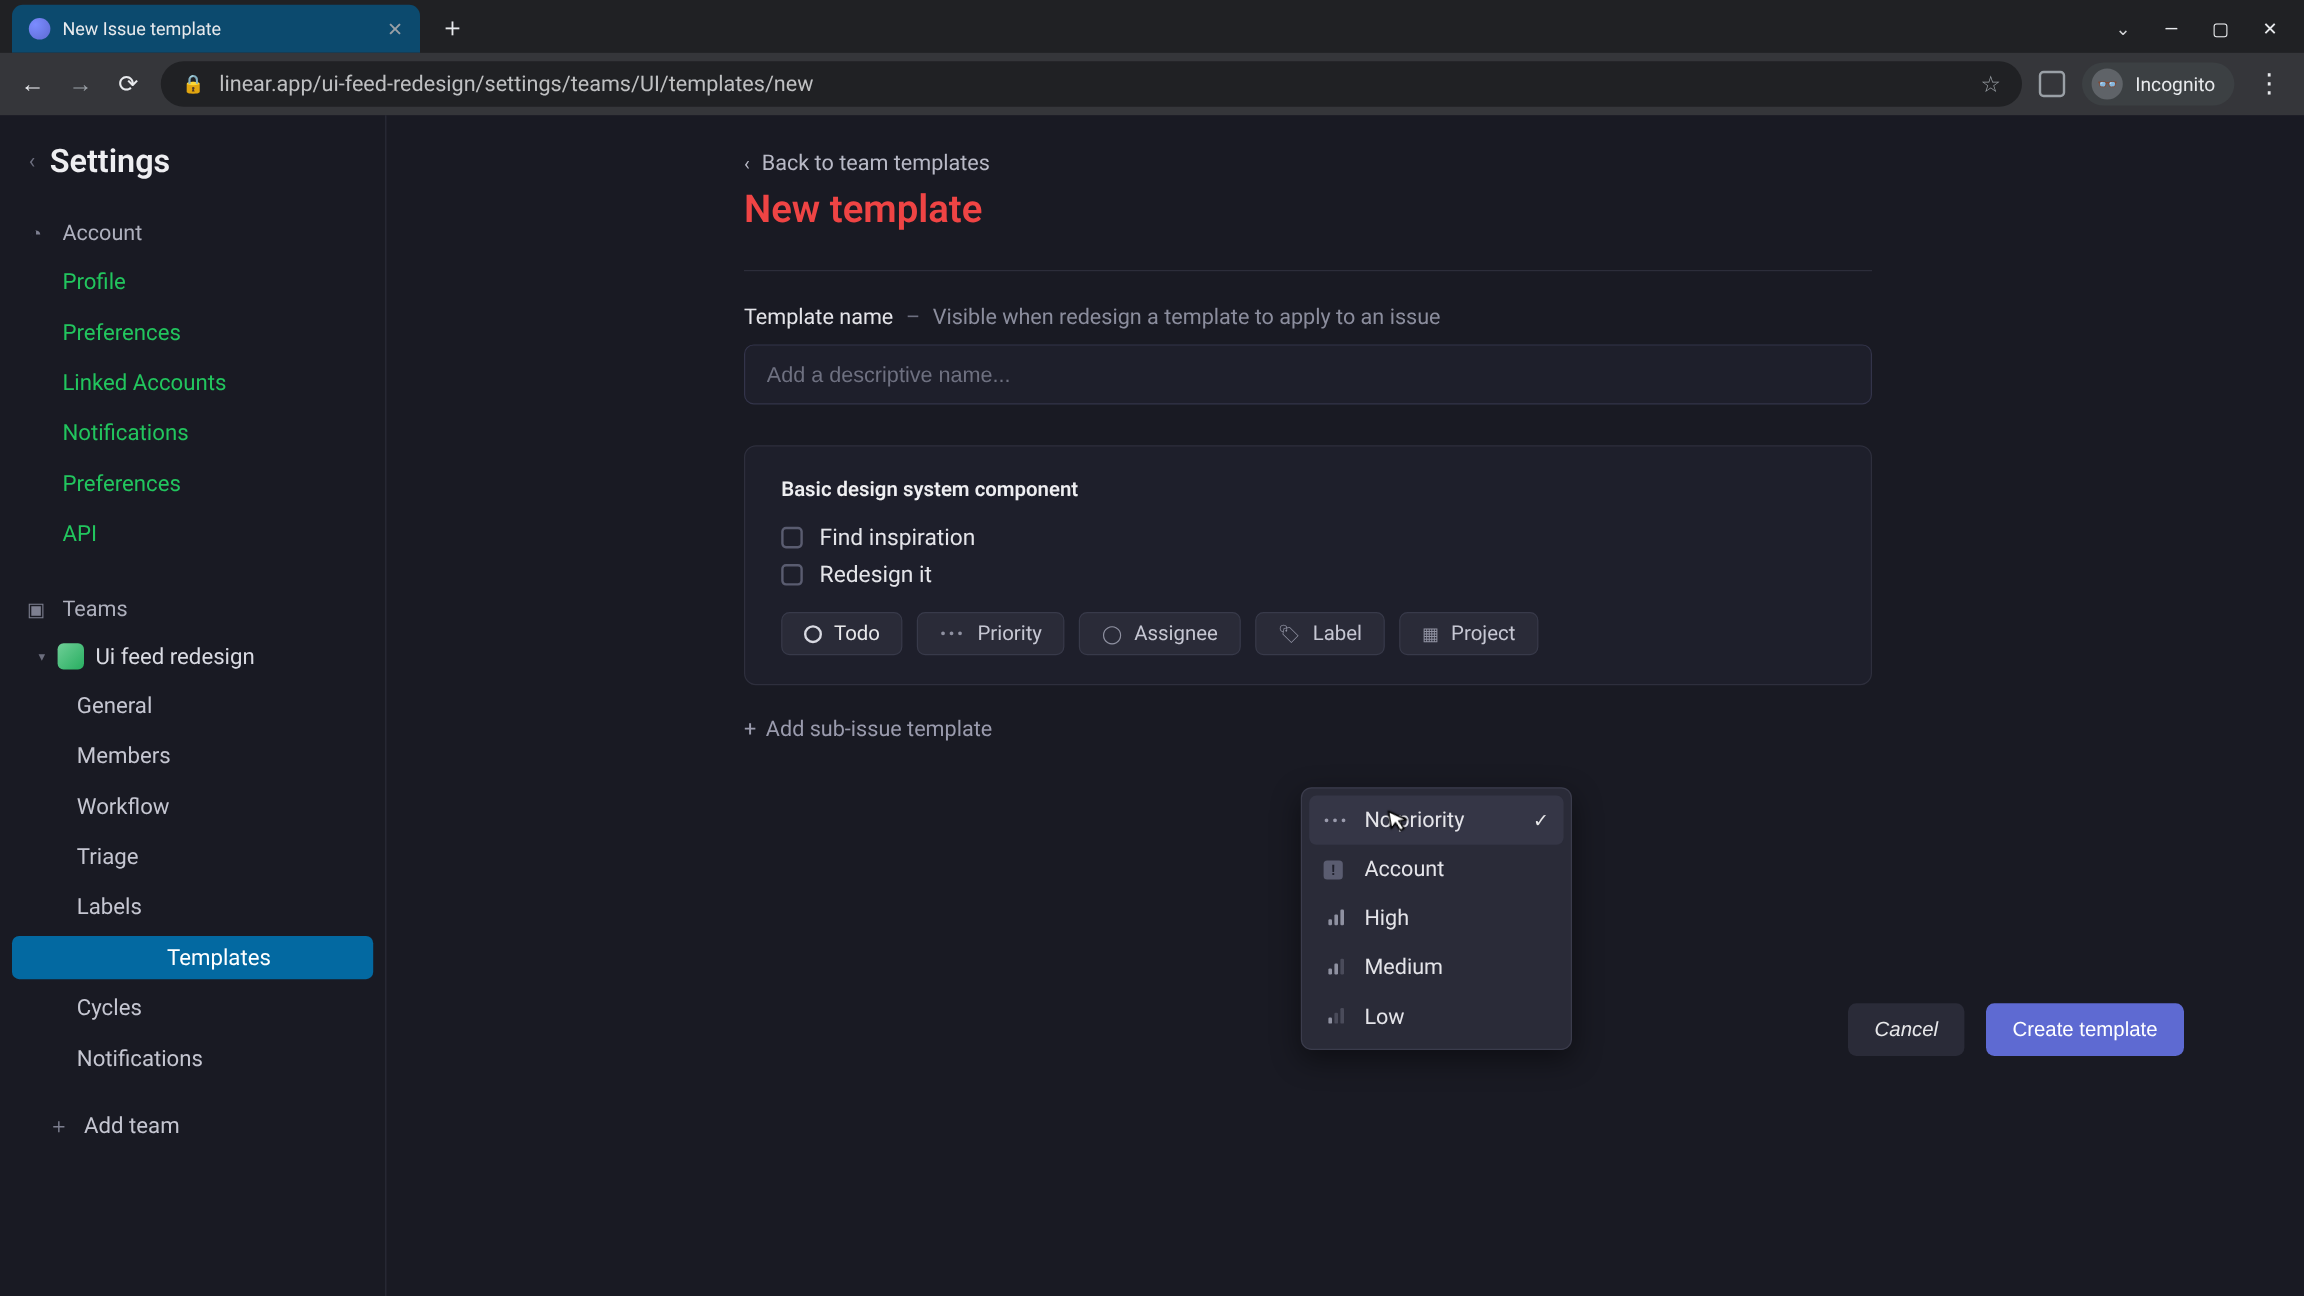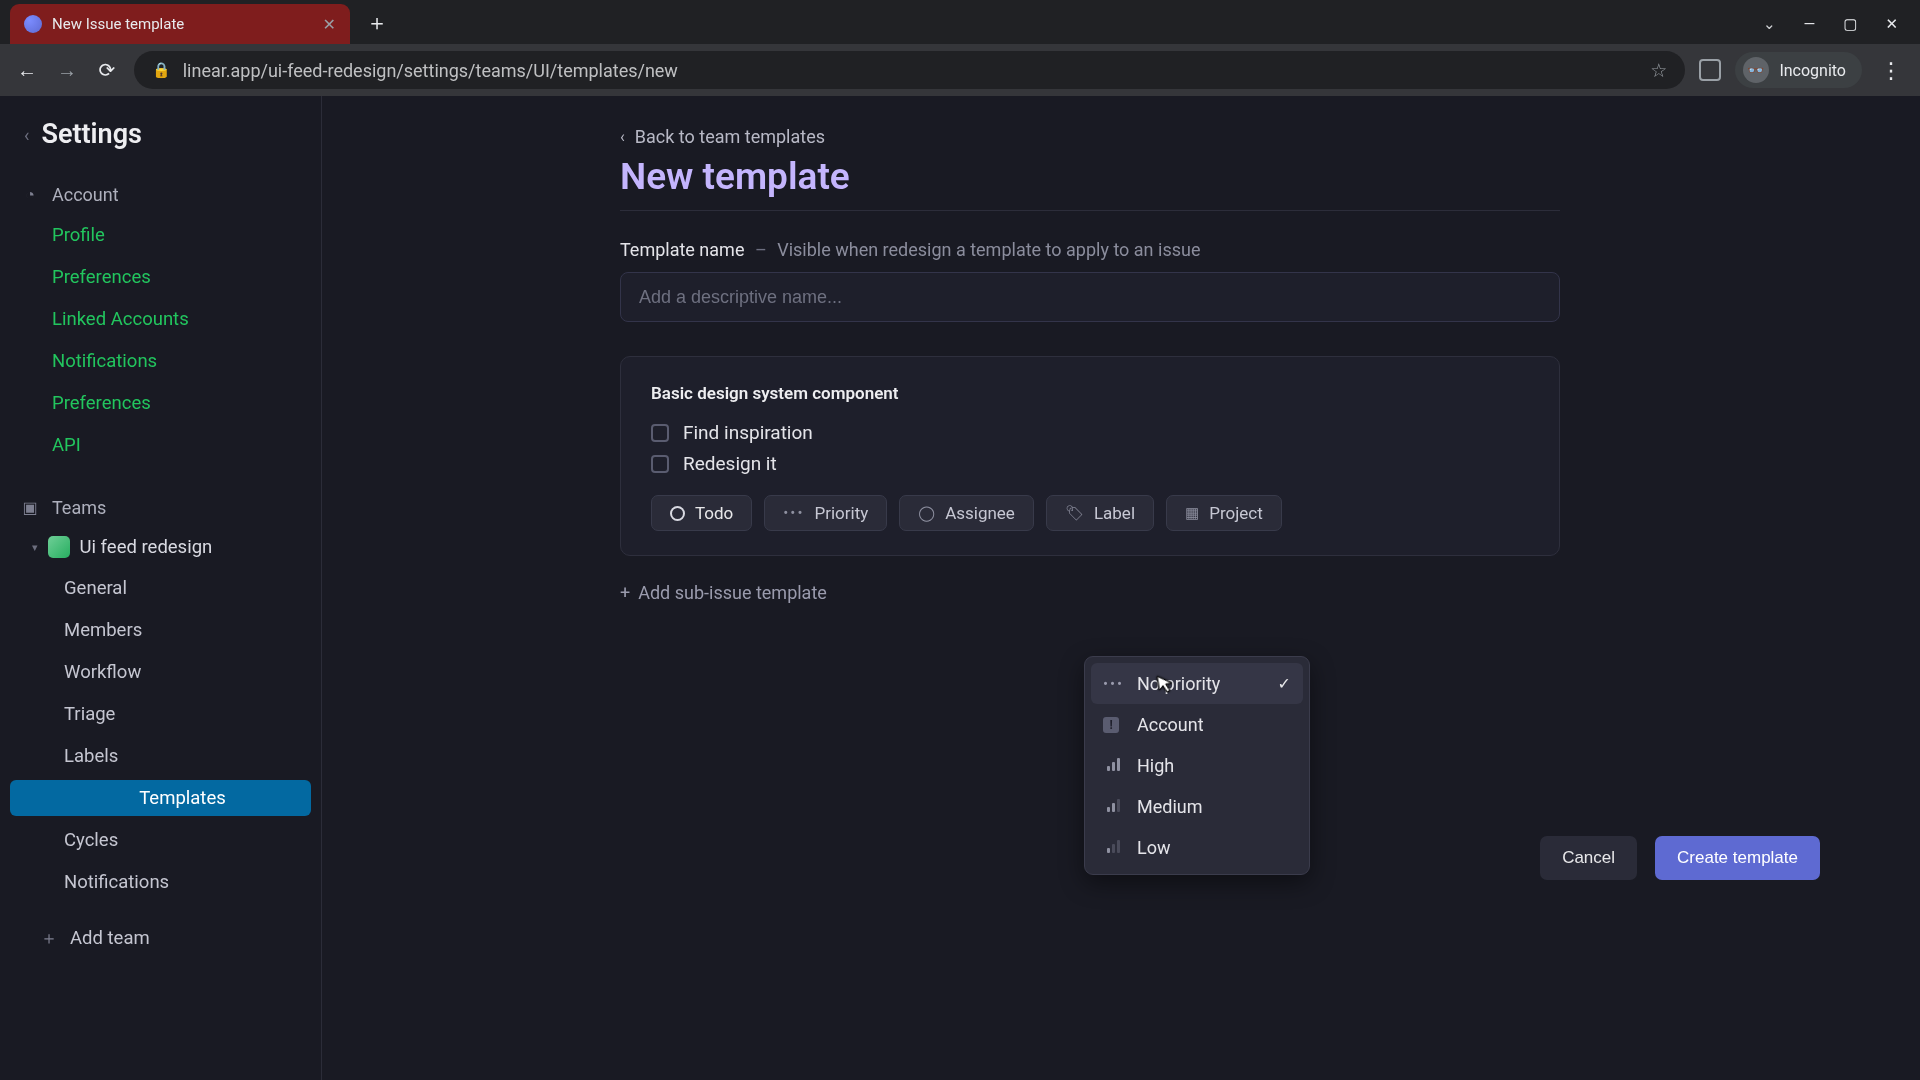--- a/index.html
+++ b/index.html
@@ -21,21 +21,21 @@
     flex-direction: column;
   }
   .tab-bar {
     height: 44px;
     display: flex;
     align-items: flex-end;
     padding-left: 10px;
     gap: 6px;
   }
   .tab {
-    background: #7f1d1d;
+    background: #0c4a6e;
     border-radius: 9px 9px 0 0;
     height: 40px;
     width: 340px;
     display: flex;
     align-items: center;
     padding: 0 14px;
     gap: 10px;
     color: #e8eaed;
     font-size: 15px;
   }
@@ -165,21 +165,21 @@
   }
   .main-inner {
     width: 940px;
     margin-left: 298px;
   }
   .backlink {
     display:flex; align-items:center; gap:10px;
     color:#b8b9c6; font-size:18px; cursor:pointer; margin-bottom:8px;
   }
   .backlink .chev { font-size:16px; }
-  h2.page-title { font-size:37px; font-weight:600; color:#c4b5fd; margin-bottom:12px;}
+  h2.page-title { font-size:32px; font-weight:600; color:#ef4444; margin-bottom:32px;}
   .hr { height:1px; background:#2c2d3a; margin-bottom:28px;}
 
   .field-label { font-size:18px; color:#e4e4e9; margin-bottom:12px;}
   .field-label .sep { color:#6d6f80; margin:0 6px;}
   .field-label .hint { color:#8b8d9d;}
   .name-input {
     width:100%; height:50px;
     background:#1e1f2b; border:1px solid #33344a; border-radius:8px;
     padding:0 18px; color:#e8e8ea; font-size:18px;
   }
@@ -216,21 +216,21 @@
   }
 
   .footer {
     position:absolute; right: 100px; top: 740px;
     display:flex; gap:18px; align-items:center;
   }
   .btn {
     padding:12px 22px; border-radius:7px; font-size:17px; cursor:pointer;
     border:none;
   }
-  .btn-cancel { background:#2a2b38; color:#e8e8ea;}
+  .btn-cancel { background:#2a2b38; color:#e8e8ea;font-style:italic;}
   .btn-primary { background:#5e6ad2; color:#fff; font-weight:500;}
 
   
   .dropdown {
     position:absolute;
     left: 762px; top: 560px;
     width: 226px;
     background:#2a2b38; border:1px solid #3b3c4c; border-radius:9px;
     padding:6px; box-shadow:0 8px 24px rgba(0,0,0,.45);
   }

